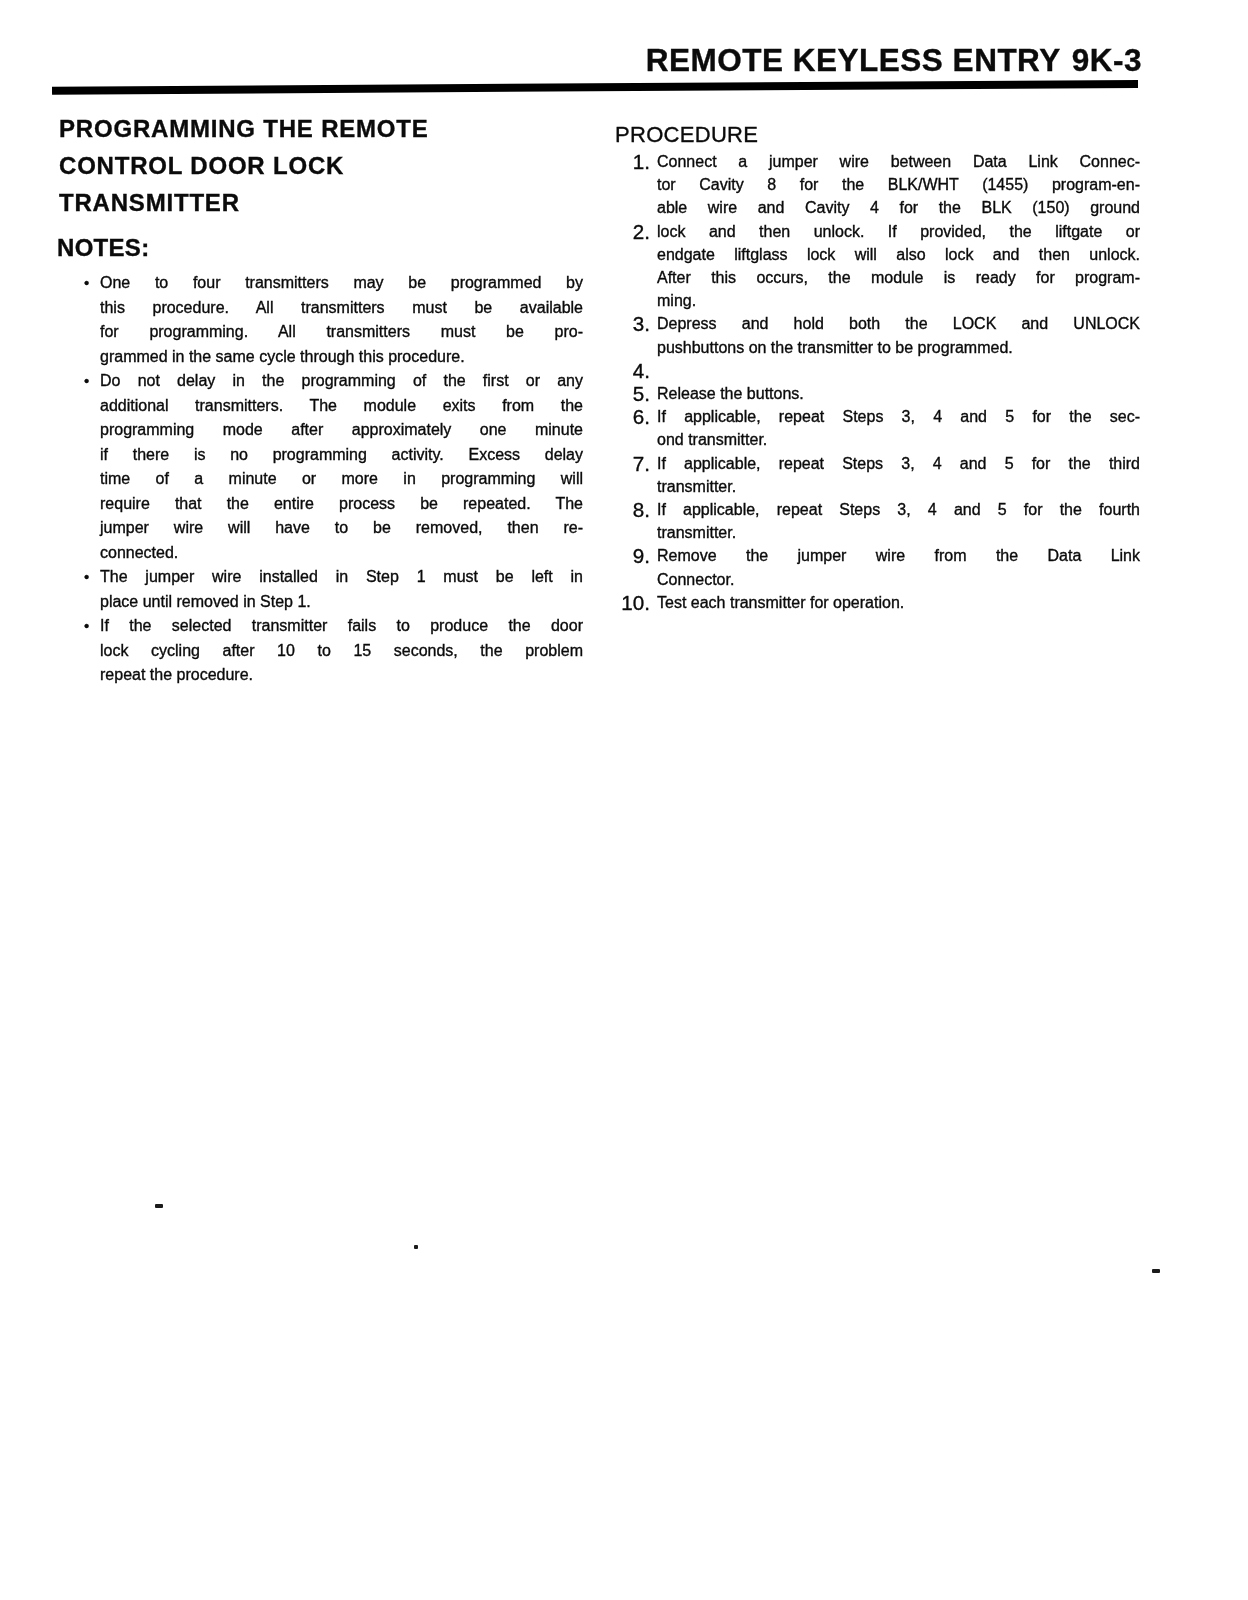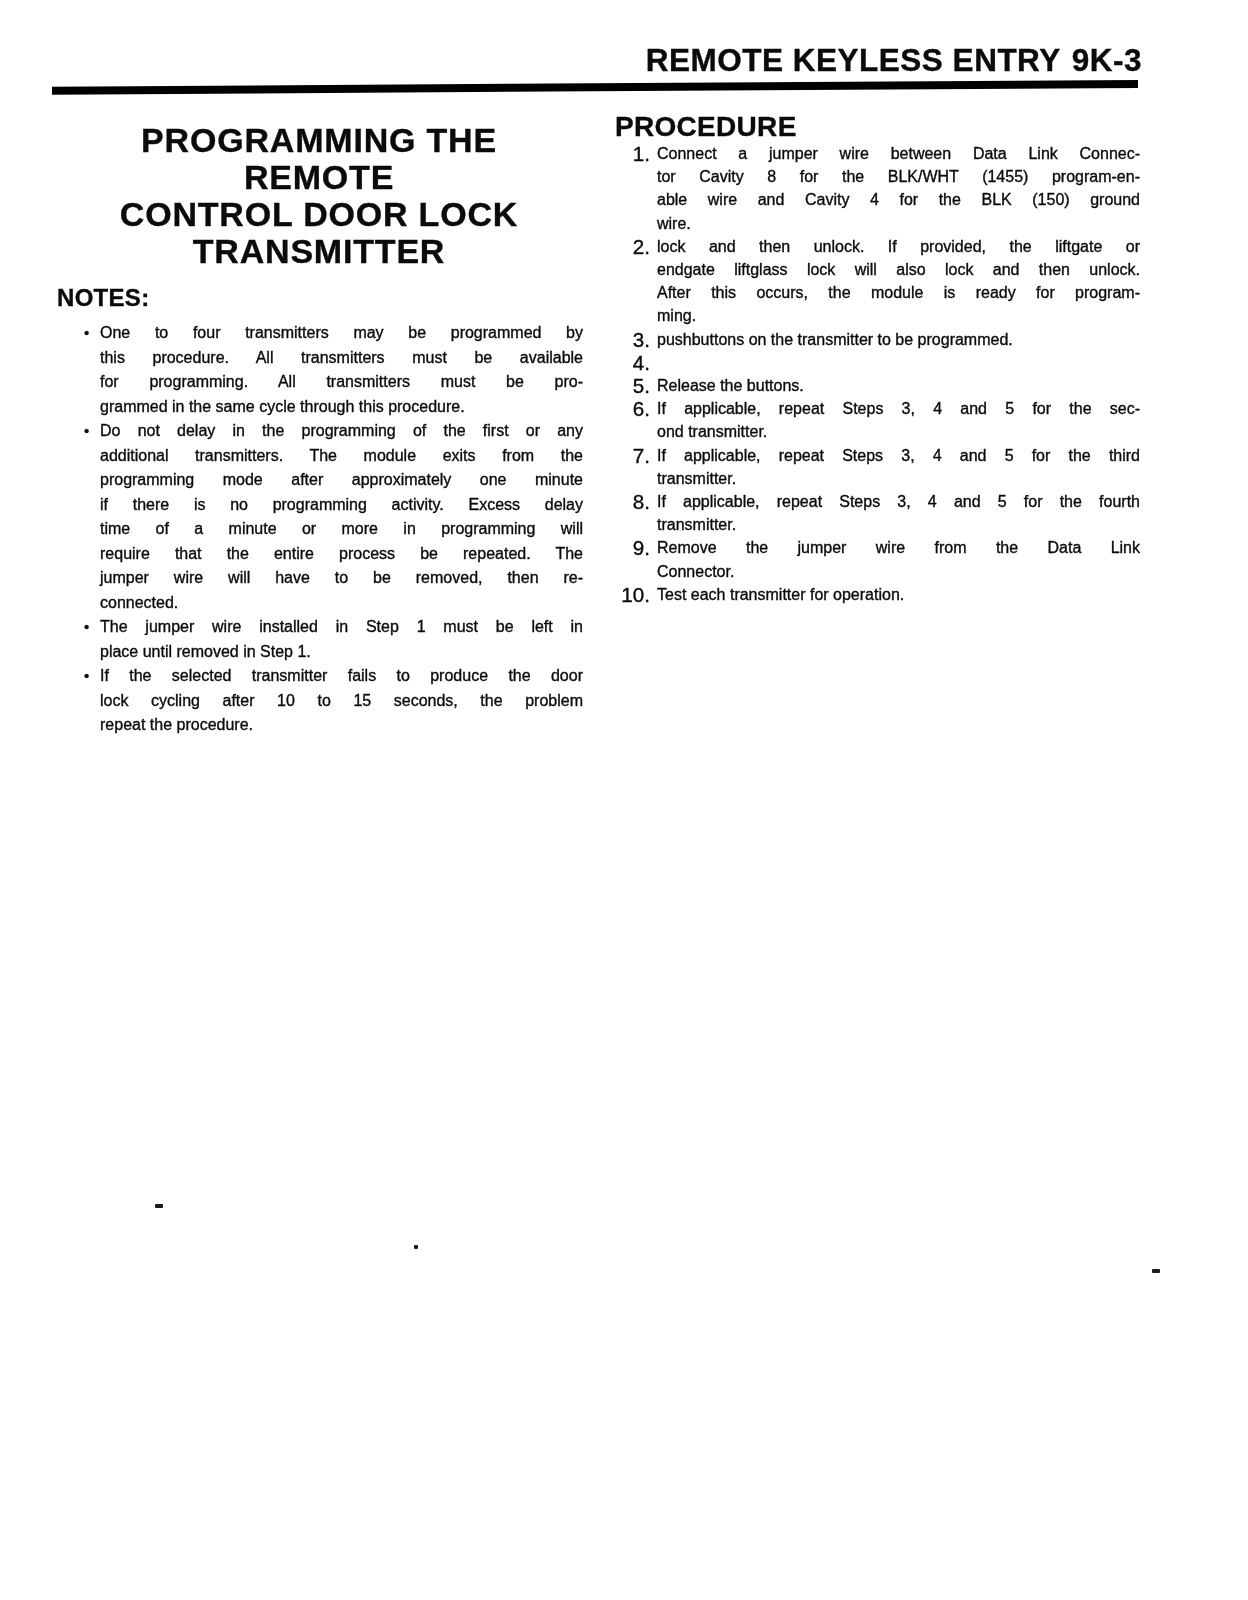--- a/index.html
+++ b/index.html
@@ -14,42 +14,42 @@
     text-align:right;font-weight:700;font-size:31.5px;line-height:34px;
     letter-spacing:0.5px;white-space:nowrap;
   }
   .pagenum{margin-left:11px;}
   .rule{
     position:absolute;top:80px;left:52px;width:1086px;height:8px;
     background:#000;transform:rotate(-0.35deg);transform-origin:right center;
   }
   .col-left{position:absolute;left:55px;top:106px;width:528px;}
   .article-title{
-    margin:16px;font-size:34px;line-height:37px;font-weight:700;
-    text-align:center;letter-spacing:0.8px;
+    margin:4px;font-size:24px;line-height:37px;font-weight:700;
+    text-align:left;letter-spacing:0.8px;
   }
   .notes-heading{
     margin:15px 0 0 2px;font-size:24px;line-height:24px;font-weight:700;letter-spacing:0.3px;
   }
   .notes{margin-top:11px;}
   .note-item{display:flex;}
   .bullet{
     flex:0 0 45px;width:45px;box-sizing:border-box;padding-left:29px;
     font-size:15px;line-height:24.5px;
   }
   .note-body{flex:1;min-width:0;}
   .line{
     font-size:16px;line-height:24.5px;white-space:nowrap;
     text-align:justify;text-align-last:justify;
   }
   .line.last{text-align-last:left;}
   .col-right{position:absolute;left:600px;top:107px;width:540px;}
   .col-right .line{line-height:23.2px;}
   .proc-heading{
-    margin:8px 0 0 15px;font-size:28px;line-height:24px;font-weight:700;letter-spacing:0.3px;
+    margin:16px 0 0 15px;font-size:22px;line-height:24px;font-weight:400;letter-spacing:0.3px;
   }
   .steps{margin:3px 0 0 0;padding:0;list-style:none;}
   .step-item{display:flex;}
   .step-num{
     flex:0 0 57px;width:57px;box-sizing:border-box;padding-right:7px;
     text-align:right;font-size:20.6px;line-height:23.2px;
   }
   .step-body{flex:1;min-width:0;}
   .speck{position:absolute;background:#1b1b1b;border-radius:1px;}
   #speck-1{left:155px;top:1204px;width:8px;height:4px;}
@@ -116,35 +116,35 @@
 
 <section class="col-right">
   <h2 class="proc-heading">PROCEDURE</h2>
   <ol class="steps">
       <li class="step-item">
         <span class="step-num">1.</span>
         <div class="step-body">
           <div class="line">Connect a jumper wire between Data Link Connec-</div>
           <div class="line">tor Cavity 8 for the BLK/WHT (1455) program-en-</div>
           <div class="line">able wire and Cavity 4 for the BLK (150) ground</div>
-          <div class="line last">wire.</div>
         </div>
       </li>
       <li class="step-item">
         <span class="step-num">2.</span>
         <div class="step-body">
           <div class="line">lock and then unlock. If provided, the liftgate or</div>
           <div class="line">endgate liftglass lock will also lock and then unlock.</div>
           <div class="line">After this occurs, the module is ready for program-</div>
           <div class="line last">ming.</div>
         </div>
       </li>
       <li class="step-item">
         <span class="step-num">3.</span>
         <div class="step-body">
+          <div class="line">Depress and hold both the LOCK and UNLOCK</div>
           <div class="line last">pushbuttons on the transmitter to be programmed.</div>
         </div>
       </li>
       <li class="step-item">
         <span class="step-num">4.</span>
       </li>
       <li class="step-item">
         <span class="step-num">5.</span>
         <div class="step-body">
           <div class="line last">Release the buttons.</div>

